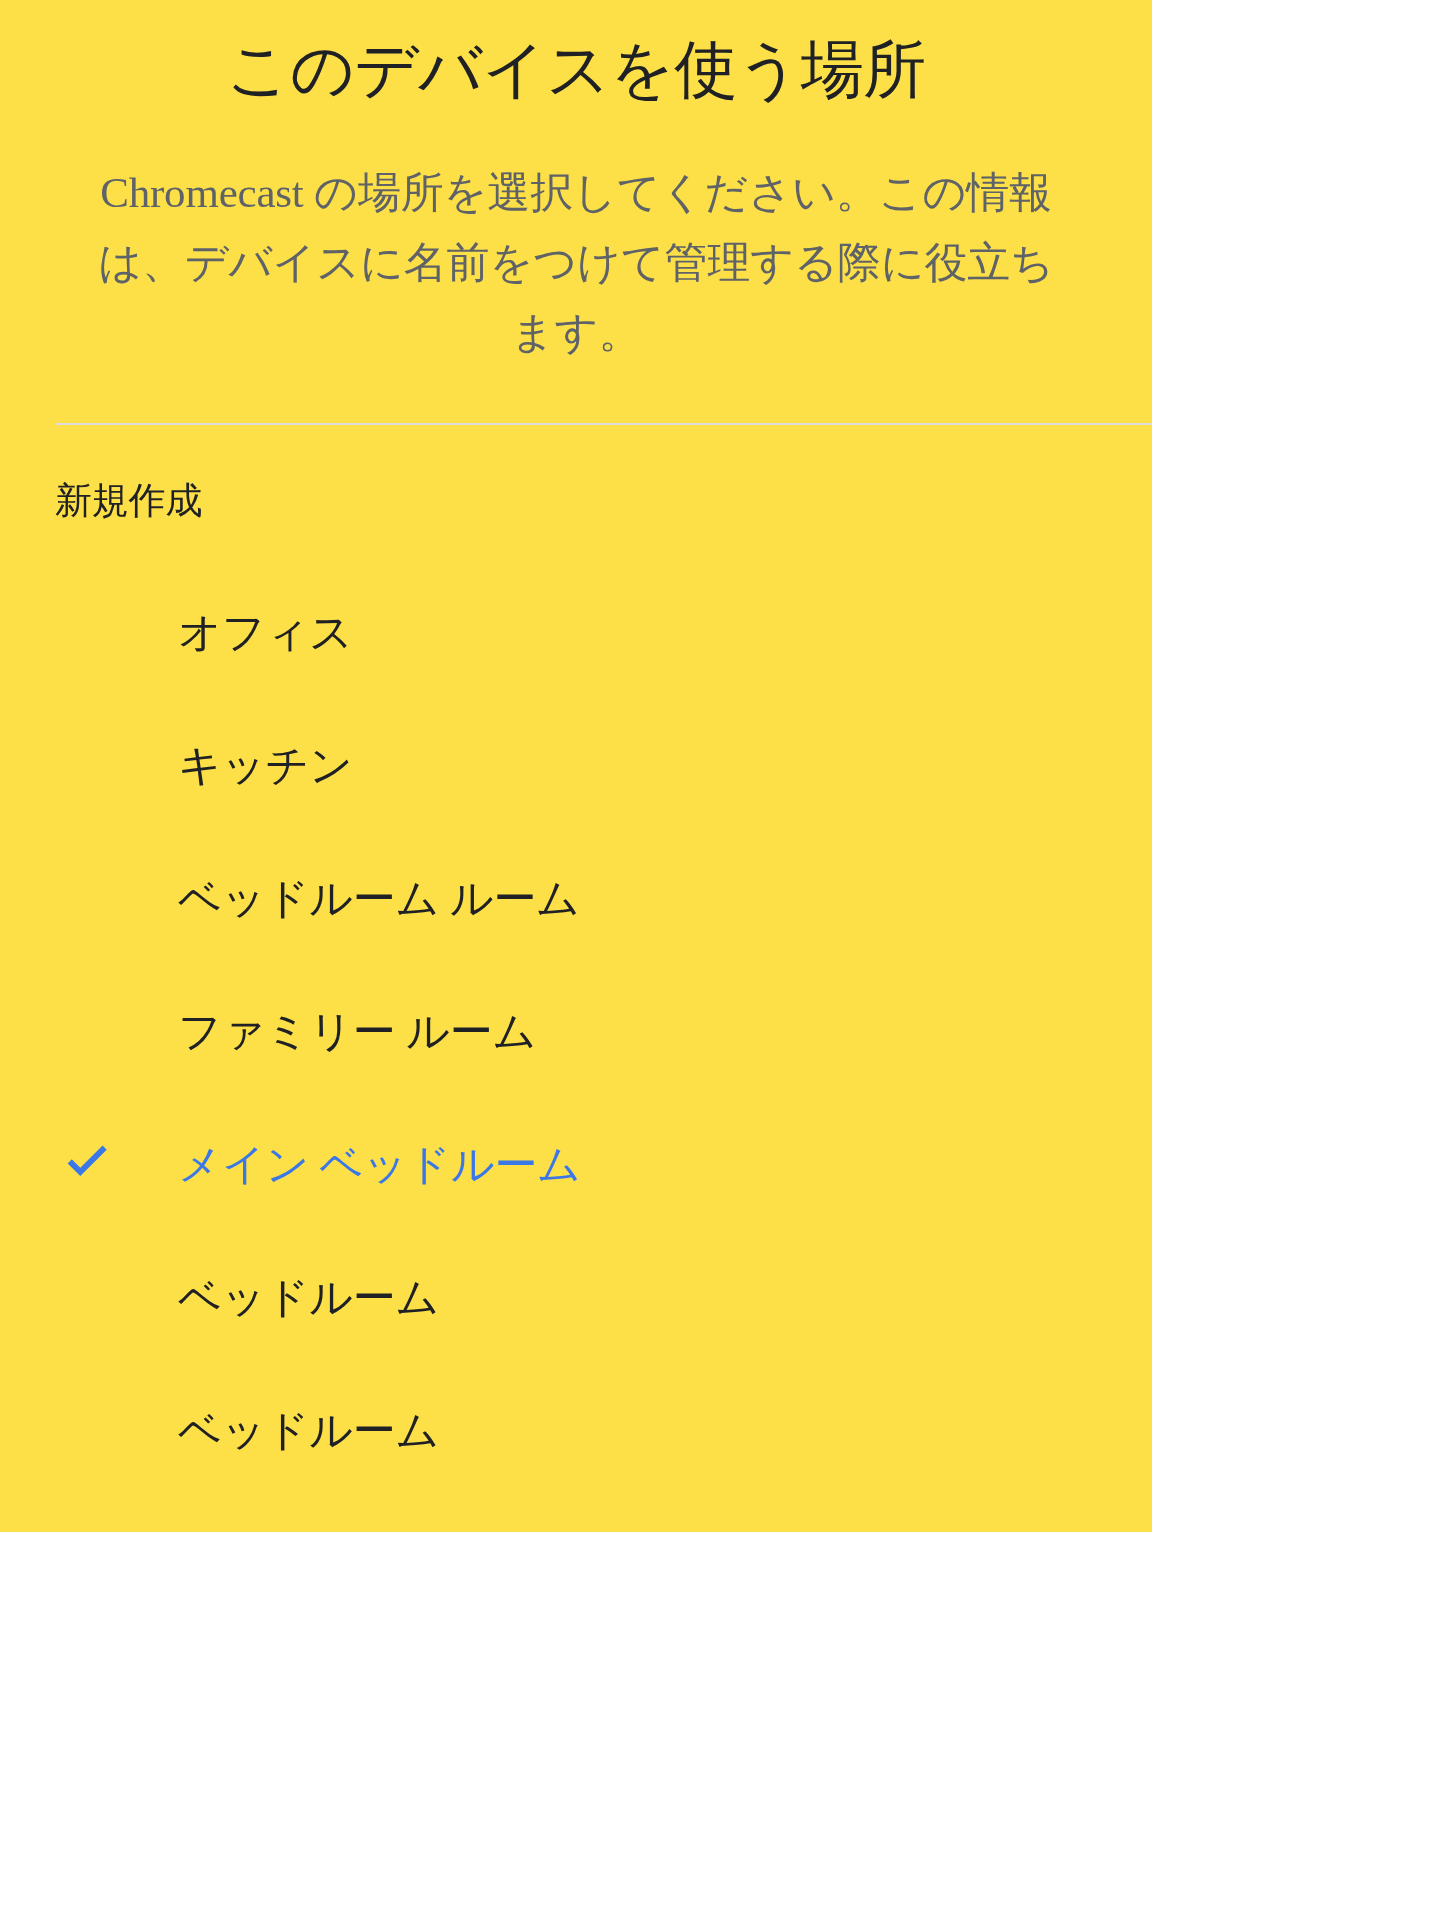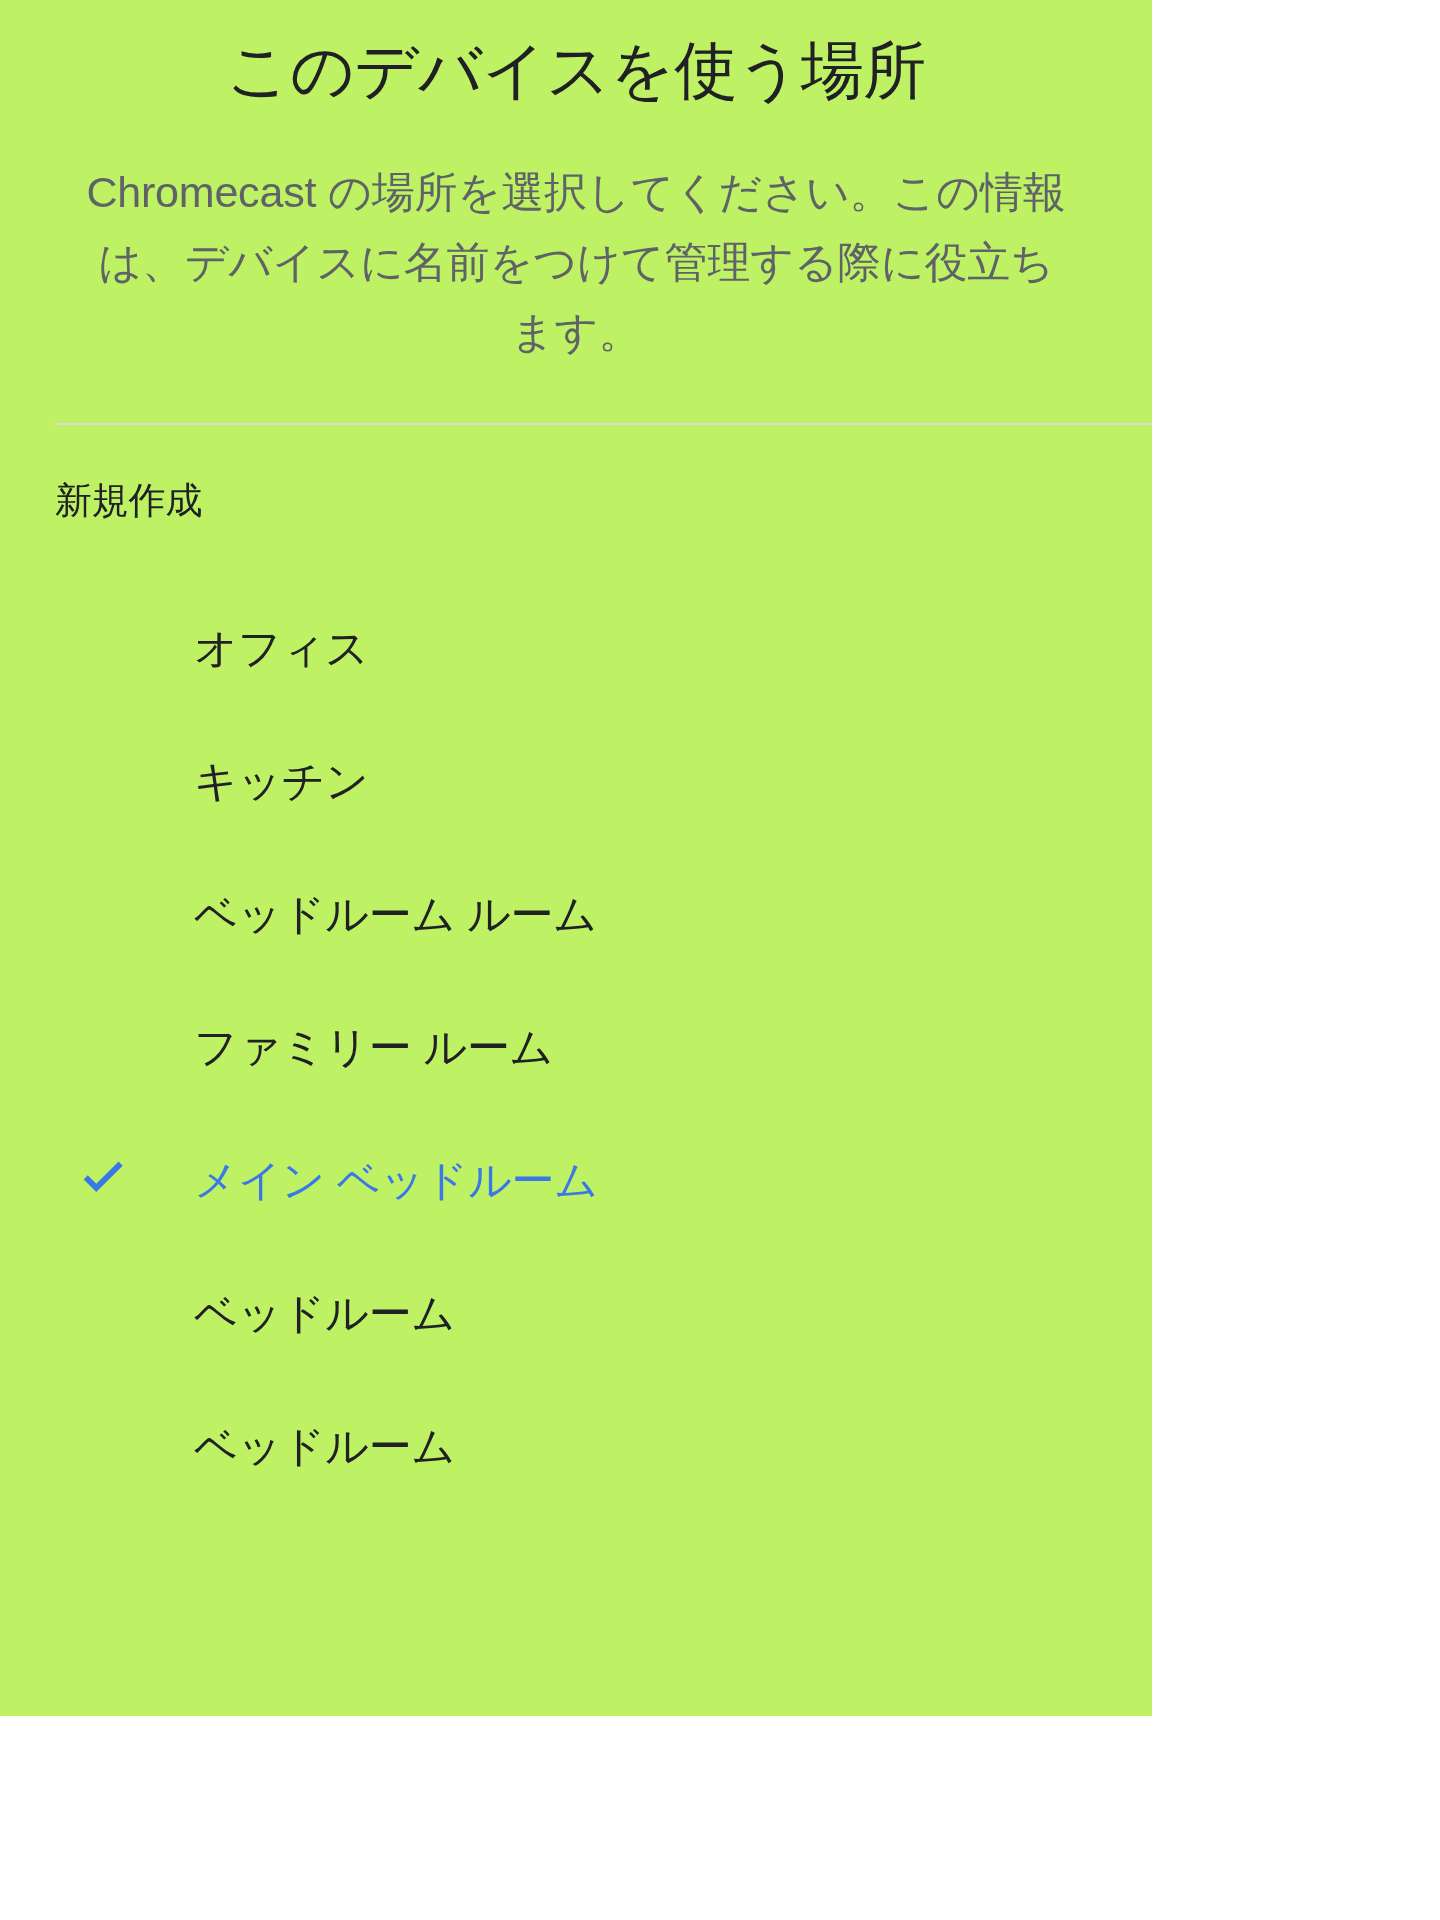--- a/index.html
+++ b/index.html
@@ -11,23 +11,24 @@
     width: 1152px;
     height: 1920px;
     font-family: "Liberation Sans", "DejaVu Sans", sans-serif;
     -webkit-font-smoothing: antialiased;
     overflow: hidden;
   }
 
   .screen {
     position: relative;
     width: 1152px;
-    height: 1716px;
-    background: #bef264;
+    height: 1532px;
+    background: #fde047;
     box-sizing: border-box;
+    font-family: Liberation Serif, serif;
   }
 
   
   .header {
     padding: 0 28px;
     box-sizing: border-box;
   }
 
   .page-title {
     margin: 0;
@@ -68,21 +69,21 @@
     font-size: 37px;
     line-height: 1.2;
     color: #202124;
     font-weight: 400;
     letter-spacing: -0.2px;
   }
 
   
   .room-list {
     list-style: none;
-    margin: 16px;
+    margin: 0;
     padding: 42px 0 0 0;
   }
 
   .room-item {
     display: flex;
     align-items: center;
     height: 133px;
     padding-left: 55px;
     box-sizing: border-box;
     cursor: pointer;

